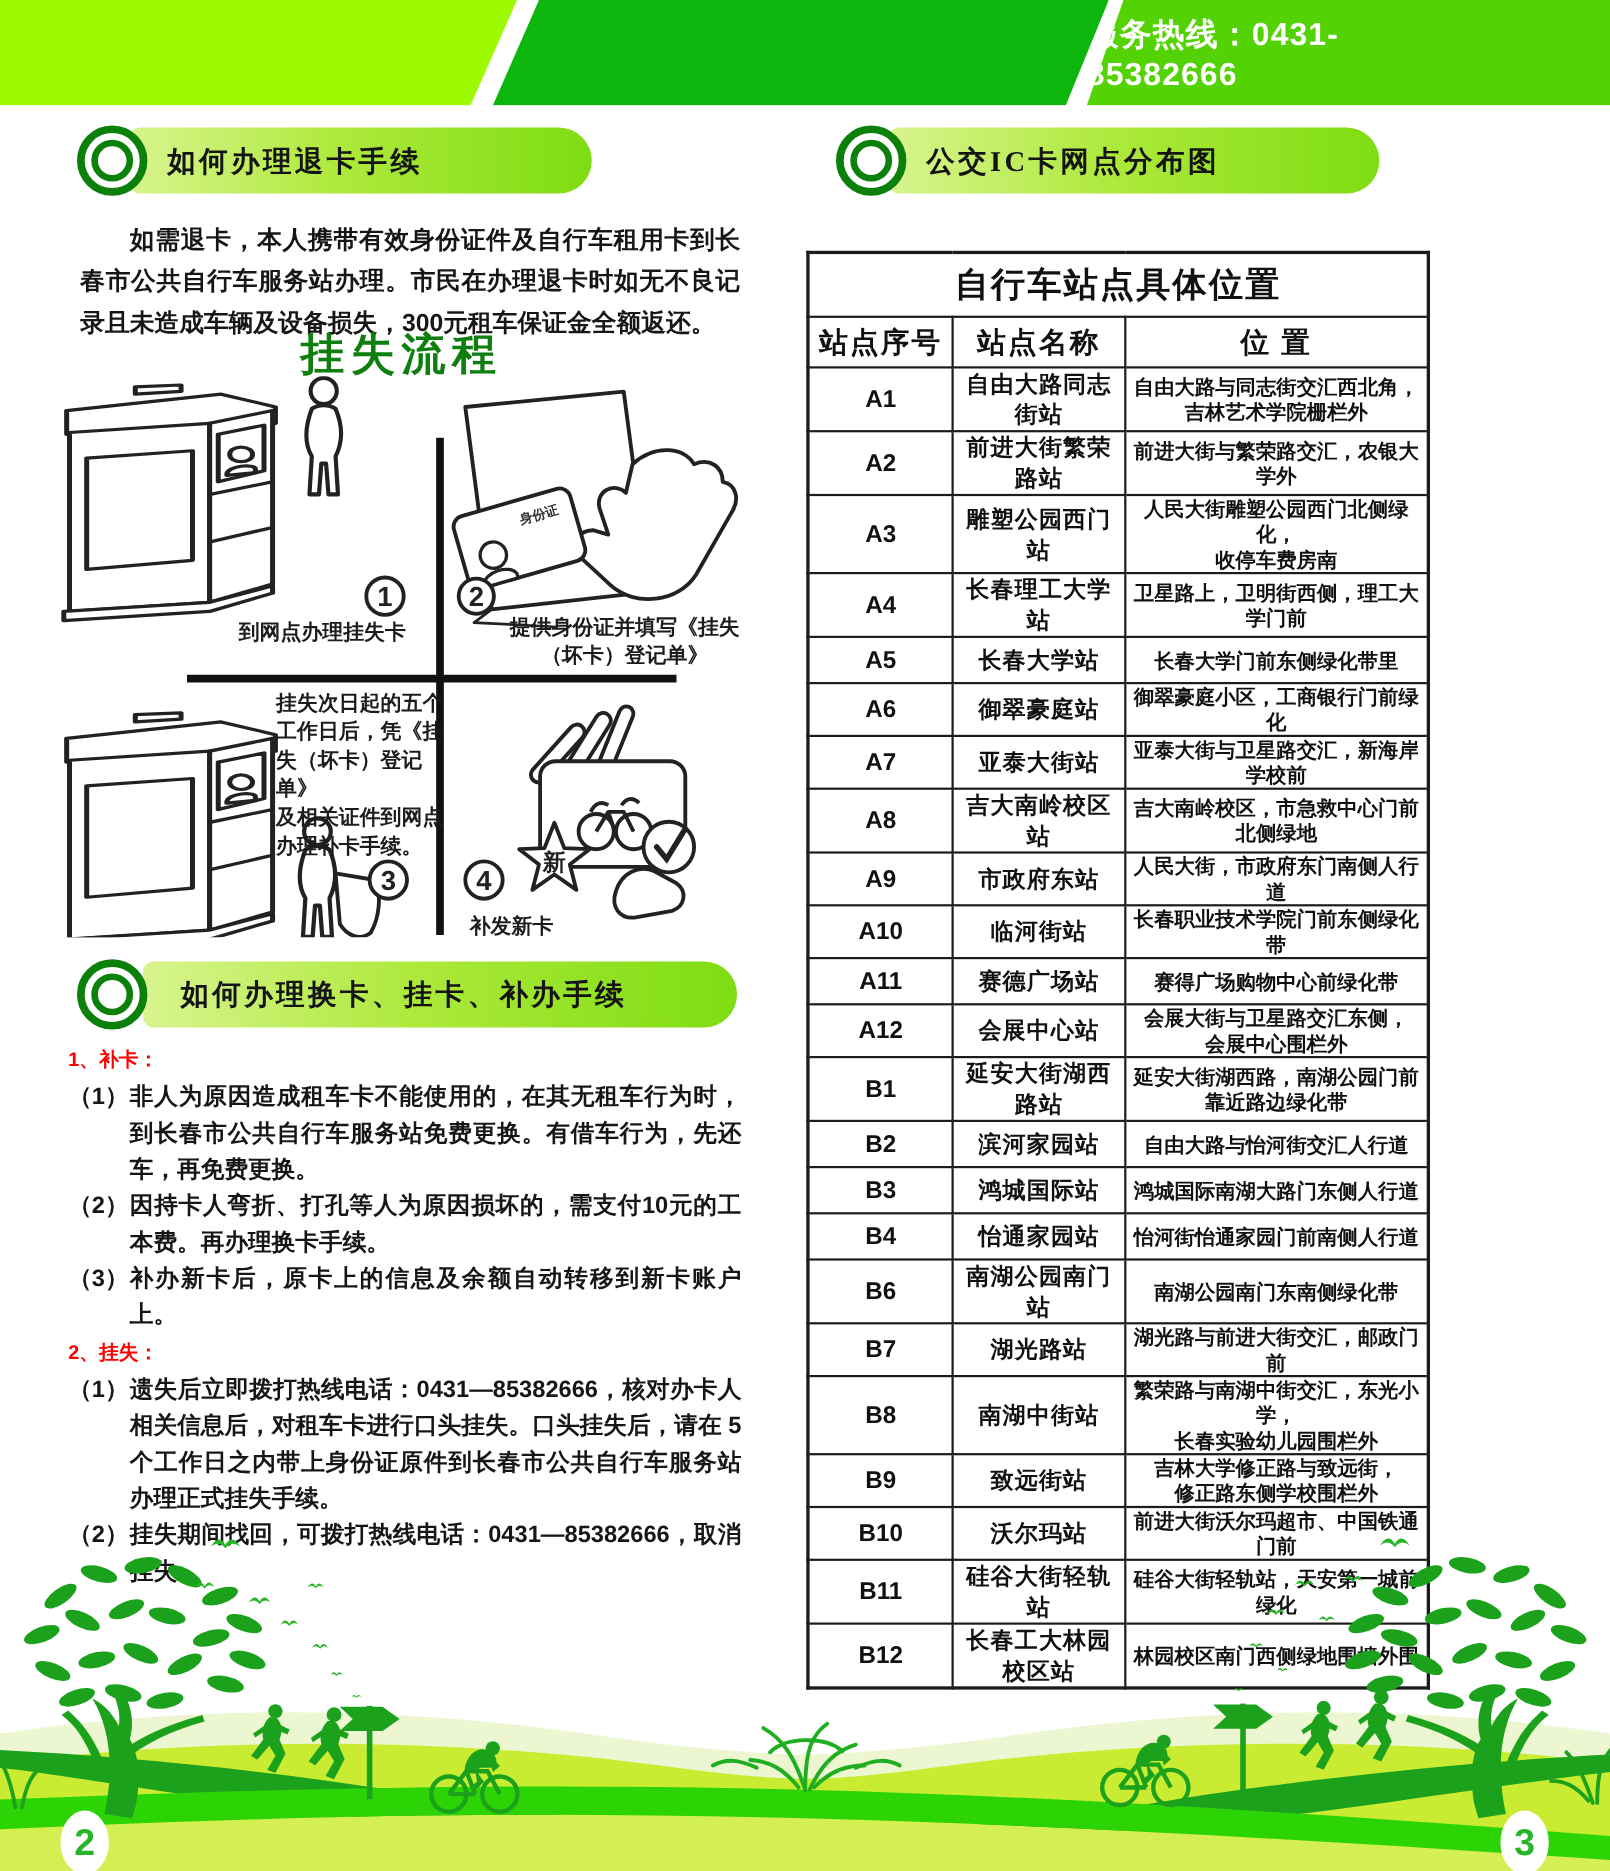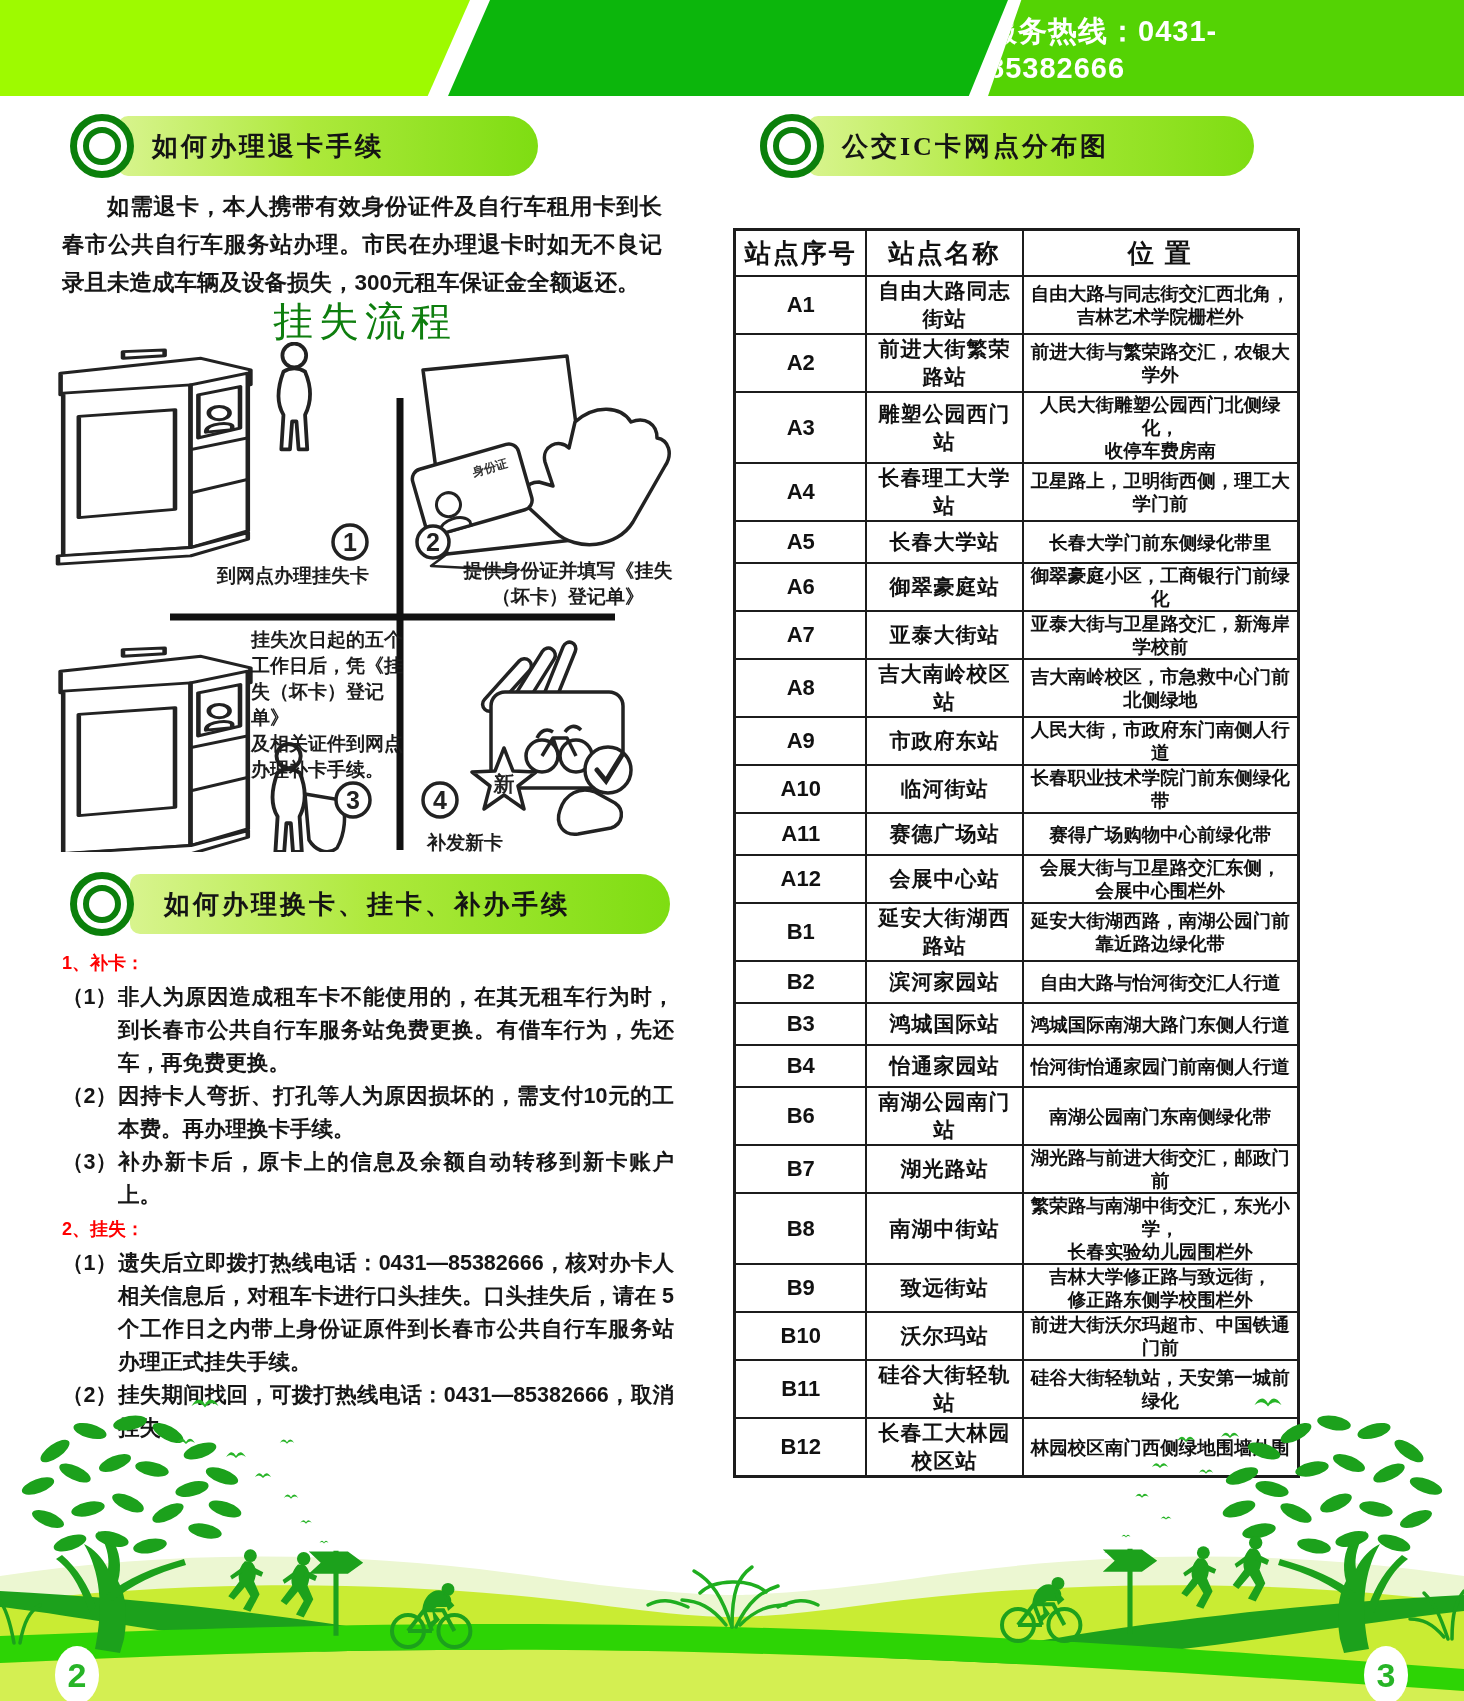--- a/index.html
+++ b/index.html
@@ -19,24 +19,24 @@
   .sec-header{position:absolute;display:flex;align-items:center;height:64px;}
   .ring{width:50px;height:50px;border:7px solid #0b800b;border-radius:50%;background:#fff;
         display:flex;align-items:center;justify-content:center;flex:0 0 auto;z-index:2;}
   .ring::after{content:"";width:26px;height:26px;border:6px solid #0b800b;border-radius:50%;}
   .pill{height:60px;margin-left:-16px;border-radius:10px 30px 30px 10px;
         background:linear-gradient(90deg,#d8f48e 0%,#aee93c 45%,#7edd12 100%);
         display:flex;align-items:center;padding-left:34px;box-sizing:border-box;}
   .pill span{font-family:"Liberation Serif",serif;font-weight:bold;font-size:26px;color:#141414;
         letter-spacing:3px;white-space:nowrap;}
   
-  .para{position:absolute;left:62px;top:188px;width:600px;margin:0;font-size:22.5px;font-weight:bold;
+  .para{position:absolute;left:62px;top:188px;width:600px;margin:11px;font-size:22.5px;font-weight:bold;
         line-height:38px;text-align:justify;text-indent:2em;color:#161616;}
   .flow-title{position:absolute;left:55px;top:294px;width:620px;margin:0;text-align:center;
-        font-family:"Liberation Serif",serif;font-size:40px;font-weight:normal;color:#0e7e0e;letter-spacing:6px;}
+        font-family:"Liberation Serif",serif;font-size:40px;font-weight:bold;color:#0e7e0e;letter-spacing:6px;}
   .flow-area{position:absolute;left:55px;top:342px;width:620px;height:510px;}
   .flow-area svg{position:absolute;left:0;top:0;}
   .fl{position:absolute;font-size:19px;font-weight:bold;line-height:26px;color:#1c1c1c;white-space:pre-line;}
   .fl1{left:162px;top:221px;width:190px;}
   .fl2{left:388px;top:216px;width:250px;text-align:center;}
   .fl3{left:196px;top:285px;width:165px;text-align:left;}
   .fl4{left:372px;top:488px;width:120px;}
   .rules{position:absolute;left:62px;top:946px;width:612px;}
   .rule-heading{color:#fe0000;font-size:18px;font-weight:bold;line-height:35px;}
   .rule-item{display:flex;font-size:21.5px;font-weight:bold;line-height:33px;color:#161616;}
@@ -220,20 +220,23 @@
   </div>
 
   <table class="stations">
     <colgroup>
         <col style="width:131px">
         <col style="width:155px">
         <col style="width:274px">
       </colgroup>
     <thead>
       <tr>
+        <th colspan="3" class="t-title">自行车站点具体位置</th>
+      </tr>
+      <tr>
         <th class="c-hdr">站点序号</th>
         <th class="c-hdr">站点名称</th>
         <th class="c-hdr">位 置</th>
       </tr>
     </thead>
     <tbody>
         <tr class="h2">
           <td class="seq">A1</td>
           <td class="name">自由大路同志街站</td>
           <td class="loc">自由大路与同志街交汇西北角，

